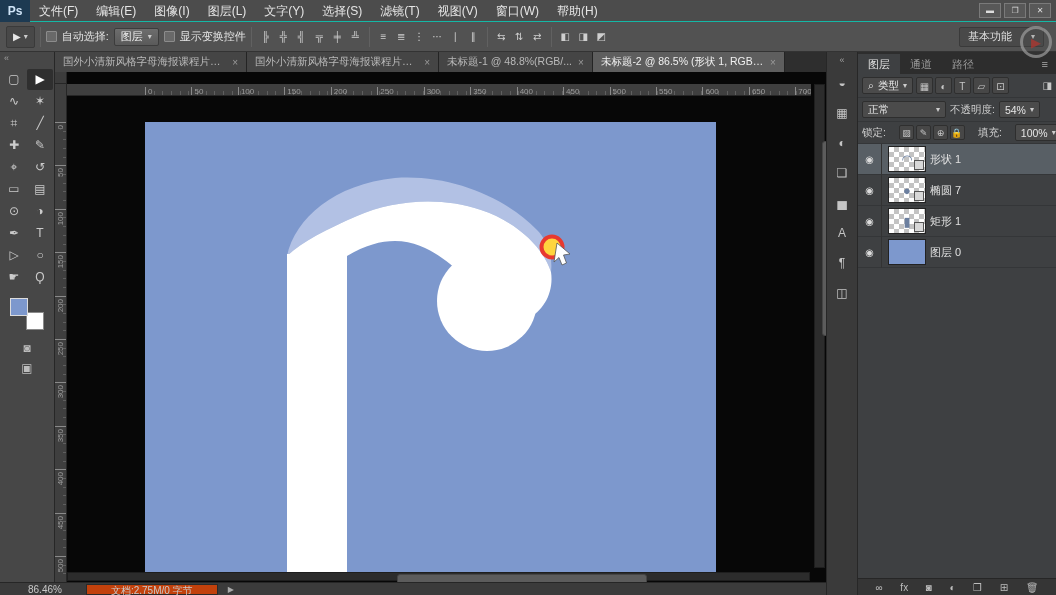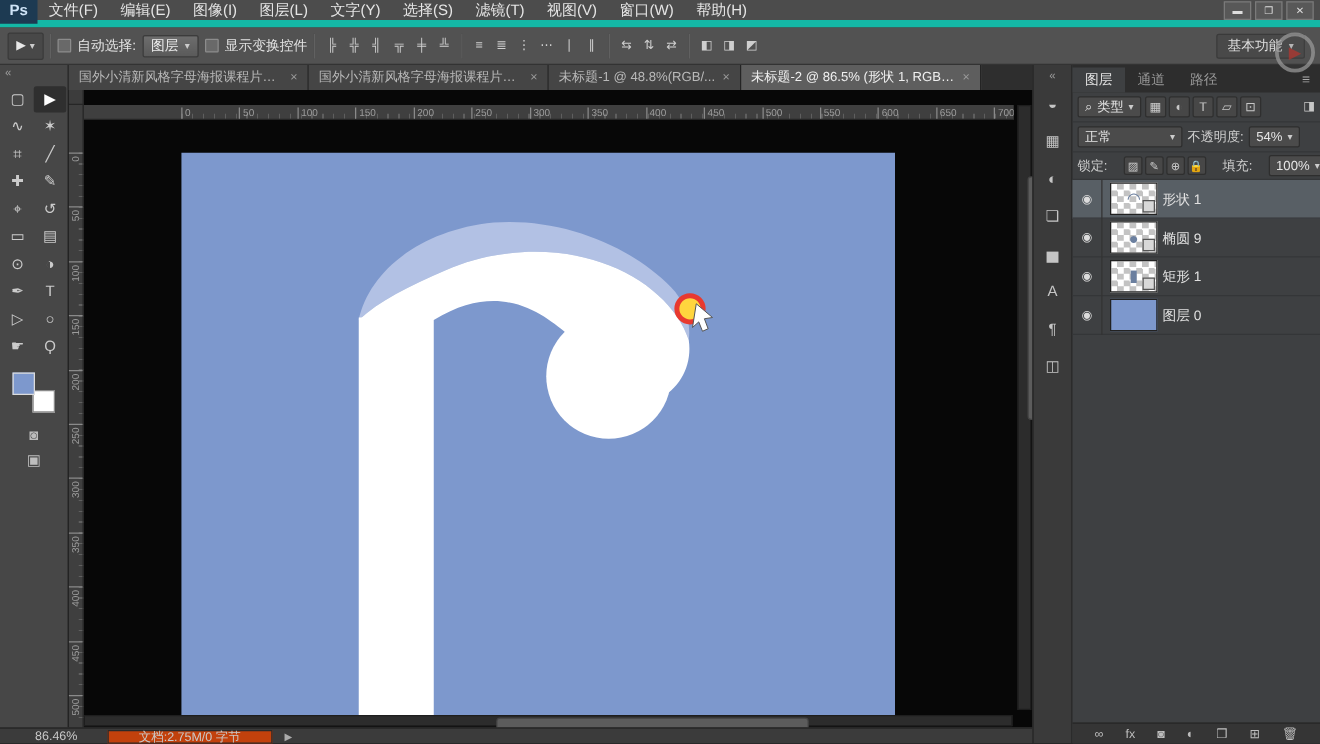--- a/index.html
+++ b/index.html
@@ -2,21 +2,21 @@
 <html><head>
 <meta charset="utf-8">
 <style>
   html,body{margin:0;padding:0;background:#222;}
   *{box-sizing:border-box;font-family:"Liberation Sans","DejaVu Sans",sans-serif;}
   #root{position:relative;width:1056px;height:595px;background:#1e1e1e;overflow:hidden;
         -webkit-user-select:none;user-select:none;font-size:11px;color:#ddd;}
 
   
   #menubar{position:absolute;left:0;top:0;width:1056px;height:22px;background:#4c4c4c;
-           border-bottom:6px solid #14b8a6;display:flex;align-items:center;}
+           border-bottom:1px solid #14b8a6;display:flex;align-items:center;}
   .ps-logo{width:30px;height:22px;background:#1d3a52;color:#cfe4f7;font-weight:bold;
            font-size:12px;display:flex;align-items:center;justify-content:center;}
   .menu-item{padding:10px 9px;font-size:12px;color:#e5e5e5;line-height:22px;white-space:nowrap;cursor:default;}
   .mb-spacer{flex:1;}
   .win-btns{display:flex;gap:3px;margin-right:5px;}
   .win-btn{width:22px;height:15px;background:#585858;border:1px solid #7a7a7a;color:#ddd;
            font-size:8px;line-height:13px;text-align:center;}
 
   
   #optionsbar{position:absolute;left:0;top:22px;width:1056px;height:30px;background:#525252;
@@ -25,21 +25,21 @@
   .tool-preset{display:flex;align-items:center;gap:3px;background:#484848;border:1px solid #3a3a3a;
                border-radius:2px;height:22px;padding:0 6px;color:#e8e8e8;}
   .checkbox{width:11px;height:11px;background:#696969;border:1px solid #8c8c8c;border-radius:1px;}
   .ob-label{color:#e3e3e3;font-size:11px;white-space:nowrap;}
   .dropdown{display:flex;align-items:center;gap:5px;background:linear-gradient(#6d6d6d,#5a5a5a);
             border:1px solid #3c3c3c;border-radius:2px;height:18px;padding:0 6px;font-size:11px;color:#eee;white-space:nowrap;}
   .caret{font-size:8px;color:#ccc;}
   .icon-group{display:flex;gap:1px;}
   .ob-icon{width:17px;height:17px;line-height:17px;text-align:center;font-size:10px;color:#cfcfcf;}
   .ob-fill{flex:1;}
-  .workspace{display:flex;align-items:center;gap:5px;height:20px;padding:0 8px;color:#ddd;
+  .workspace{display:flex;align-items:center;gap:19px;height:20px;padding:0 8px;color:#ddd;
              background:#494949;border:1px solid #3a3a3a;border-radius:2px;margin-right:6px;white-space:nowrap;}
 
   
   #tabbar{position:absolute;left:55px;top:52px;width:771px;height:20px;background:#2e2e2e;
           display:flex;align-items:flex-end;overflow:hidden;}
   .tab{display:flex;align-items:center;height:20px;max-width:192px;padding:0 8px;background:#454545;
        border-right:1px solid #242424;color:#b9b9b9;font-size:10.5px;white-space:nowrap;overflow:hidden;}
   .tab-label{overflow:hidden;text-overflow:ellipsis;white-space:nowrap;}
   .tab-close{margin-left:6px;color:#9a9a9a;font-size:10px;flex:none;}
   .tab:last-child{background:#5e5e5e;color:#f0f0f0;}
@@ -507,21 +507,21 @@
           <i class="thumb-glyph">◠</i>
         </span>
         <span class="layer-name">形状 1</span>
       </div>
 
       <div class="layer-row">
         <span class="eye">◉</span>
         <span class="thumb">
           <i class="thumb-glyph">●</i>
         </span>
-        <span class="layer-name">椭圆 9</span>
+        <span class="layer-name">椭圆 7</span>
       </div>
 
       <div class="layer-row">
         <span class="eye">◉</span>
         <span class="thumb">
           <i class="thumb-glyph">▮</i>
         </span>
         <span class="layer-name">矩形 1</span>
       </div>
 

